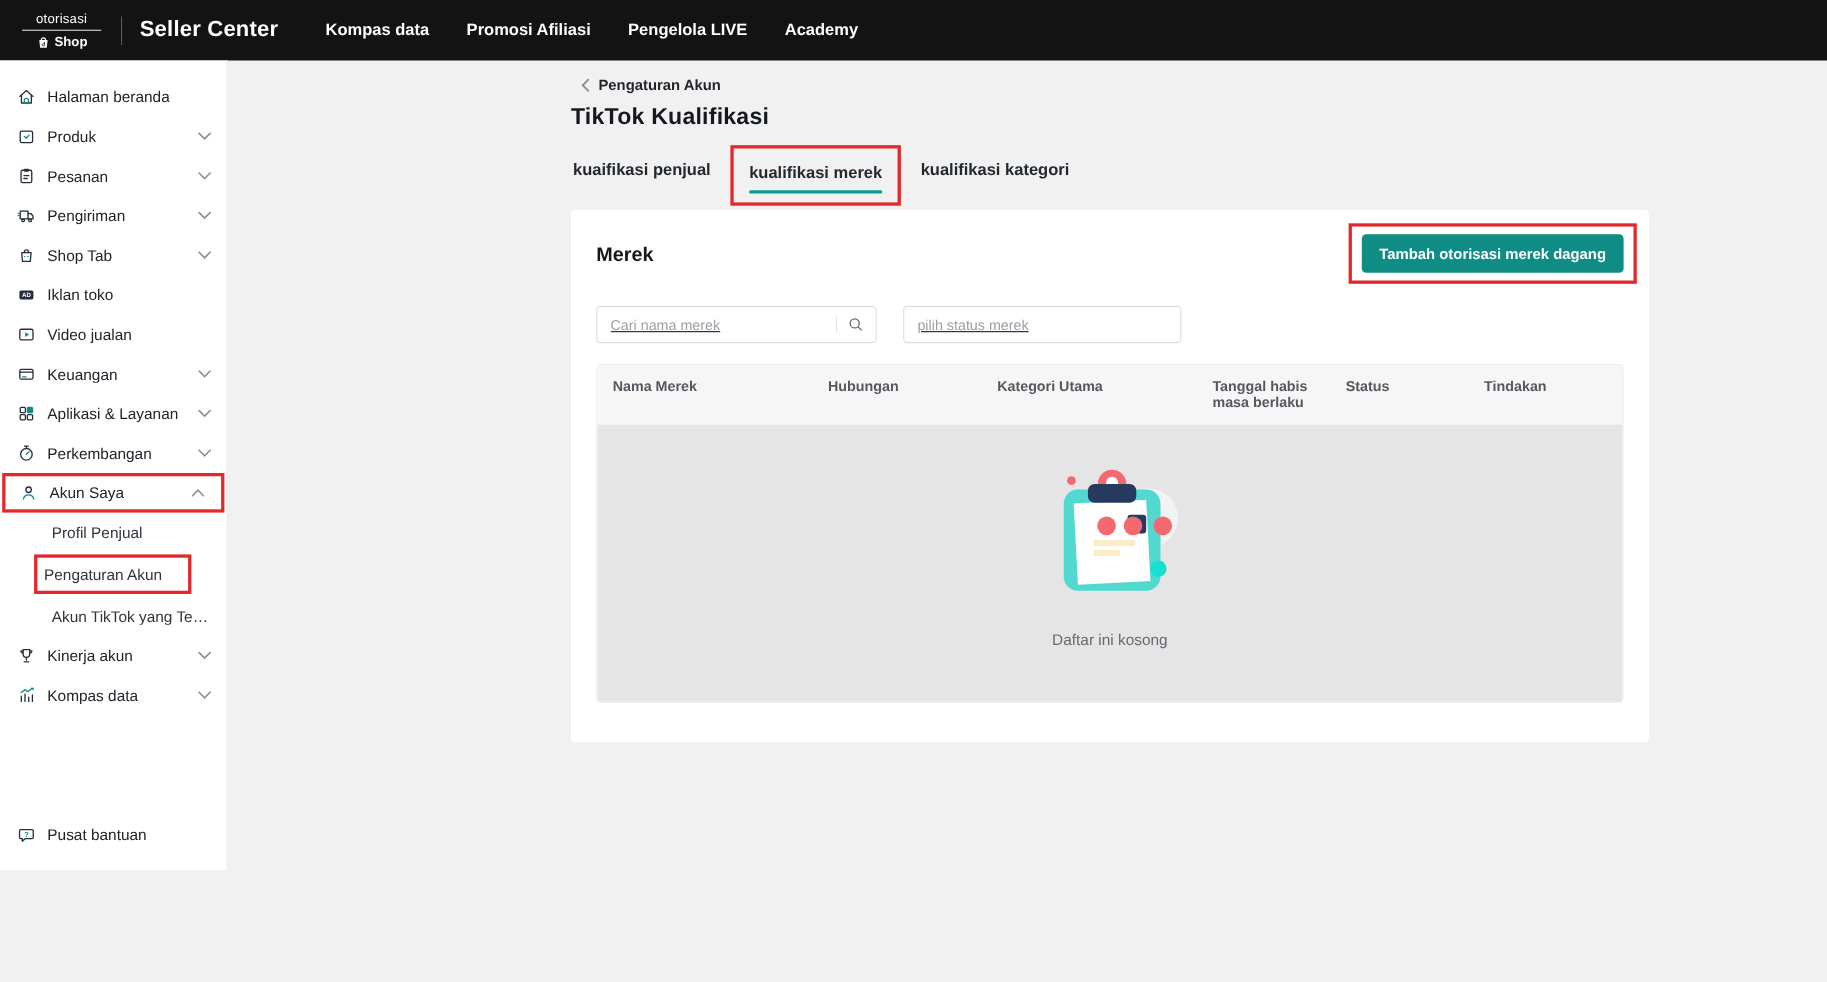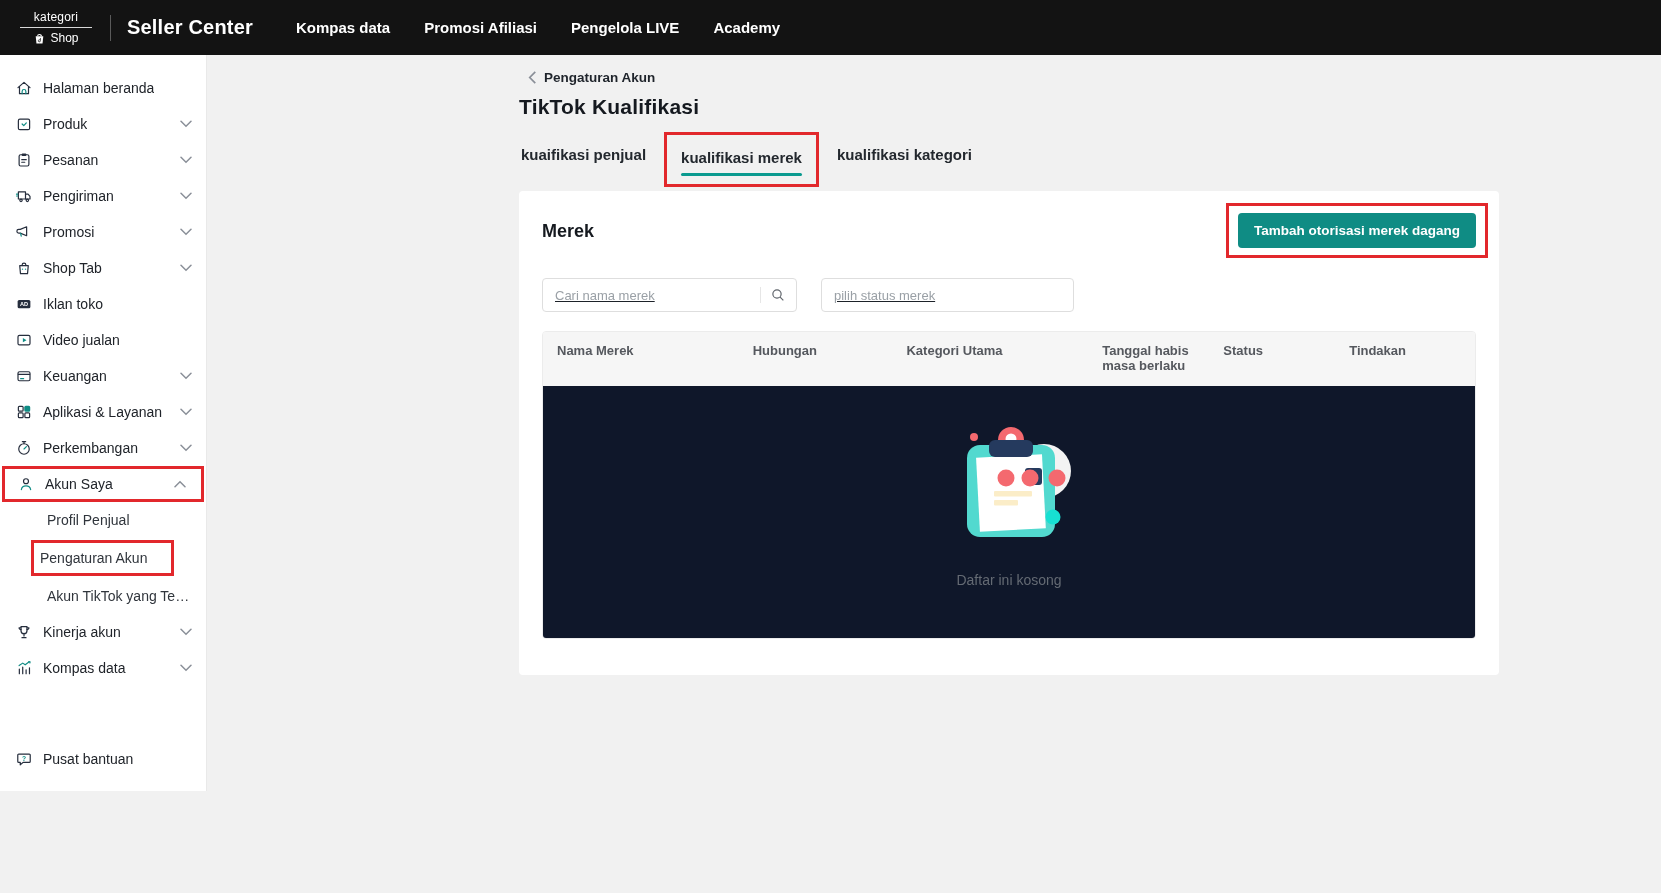--- a/index.html
+++ b/index.html
@@ -18,21 +18,21 @@
     background:var(--gray-bg);
     color:var(--ink);
   }
   
   .topbar{
     height:55px;background:#131313;display:flex;align-items:center;
     padding-left:20px;color:#fff;
   }
   .logo{display:flex;flex-direction:column;align-items:center;width:72px;}
   .logo .brand{font-size:12px;letter-spacing:.2px;padding-bottom:3px;border-bottom:1px solid #d8d8d8;width:100%;text-align:center;}
-  .logo .sub{display:flex;align-items:center;gap:4px;font-size:12px;font-weight:normal;margin-top:3px;}
+  .logo .sub{display:flex;align-items:center;gap:4px;font-size:12px;font-weight:bold;margin-top:3px;}
   .topbar .divider{width:1px;height:26px;background:#5a5a5a;margin:0 16px 0 18px;}
   .topbar .app-title{font-size:20px;font-weight:bold;letter-spacing:.2px;margin-right:26px;}
   .topnav{display:flex;align-items:center;}
   .topnav .nav-item{font-size:15px;font-weight:bold;color:#fff;padding:10px 17px;cursor:pointer;white-space:nowrap;}
   
   .shell{display:flex;height:736px;}
   .sidebar{
     width:207px;background:#fff;border-right:1px solid #e9e9e9;
     display:flex;flex-direction:column;padding-top:15px;flex-shrink:0;
   }
@@ -100,30 +100,30 @@
     font-size:13px;color:#55585e;padding:11px 14px;display:flex;align-items:flex-start;
   }
   .th:nth-child(1){width:21%;}
   .th:nth-child(2){width:16.5%;}
   .th:nth-child(3){width:21%;}
   .th:nth-child(4){width:13%;}
   .th:nth-child(5){width:13.5%;}
   .th:nth-child(6){width:15%;}
   .tbody{
     min-height:252px;display:flex;flex-direction:column;align-items:center;
-    justify-content:center;background:#0f172a;padding:14px 0 26px 0;
+    justify-content:center;background:#e5e5e5;padding:14px 0 26px 0;
   }
   .empty-caption{font-size:14px;color:#646a73;margin-top:20px;}
 </style>
 </head>
 <body>
 
 <header class="topbar">
   <div class="logo">
-    <span class="brand">kategori</span>
+    <span class="brand">otorisasi</span>
     <span class="sub">
       <span style="display:flex;">
         <svg width="13" height="13" viewBox="0 0 24 24">
             <path d="M5 8h14l-1.4 13H6.4z" fill="#fff"></path>
             <path d="M8.5 8a3.5 3.5 0 0 1 7 0" fill="none" stroke="#fff" stroke-width="2"></path>
             <path d="M13.7 11.2v5a1.9 1.9 0 1 1-1.2-1.8" fill="none" stroke="#131313" stroke-width="1.4"></path>
           </svg>
       </span>
       <span>Shop</span>
     </span>
@@ -185,34 +185,20 @@
           <span class="icon">
             <svg width="18" height="18" viewBox="0 0 24 24" fill="none" stroke="#262e3d" stroke-width="1.6" stroke-linecap="round" stroke-linejoin="round">
               <path d="M4.5 6.5h9.5v9.5H4.5z"></path>
               <path d="M14 9.5h3.4l2.6 3v3.5H14"></path>
               <circle cx="8" cy="17.8" r="1.6"></circle>
               <circle cx="16.5" cy="17.8" r="1.6"></circle>
               <path d="M2 9.5h1.5M2 12h1.5" stroke="#0f8c84"></path>
             </svg>
           </span>
           <span class="label">Pengiriman</span>
-          <span class="chev">
-            <svg width="12" height="8" viewBox="0 0 12 8">
-              <path d="M1 1.3l5 5 5-5" fill="none" stroke="#8a8f98" stroke-width="1.5" stroke-linecap="round"></path>
-            </svg>
-          </span>
-        </div>
-        <div class="side-item">
-          <span class="icon">
-            <svg width="18" height="18" viewBox="0 0 24 24" fill="none" stroke="#262e3d" stroke-width="1.6" stroke-linecap="round" stroke-linejoin="round">
-              <path d="M15.5 5 7 8.5H5a1.8 1.8 0 0 0 0 5h2l8.5 3.5z"></path>
-              <path d="M7.5 13.8l.8 3.8" stroke="#0f8c84"></path>
-            </svg>
-          </span>
-          <span class="label">Promosi</span>
           <span class="chev">
             <svg width="12" height="8" viewBox="0 0 12 8">
               <path d="M1 1.3l5 5 5-5" fill="none" stroke="#8a8f98" stroke-width="1.5" stroke-linecap="round"></path>
             </svg>
           </span>
         </div>
         <div class="side-item">
           <span class="icon">
             <svg width="18" height="18" viewBox="0 0 24 24" fill="none" stroke="#262e3d" stroke-width="1.6" stroke-linecap="round" stroke-linejoin="round">
               <path d="M6.3 8.8h11.4l-1 10.7H7.3z"></path>

